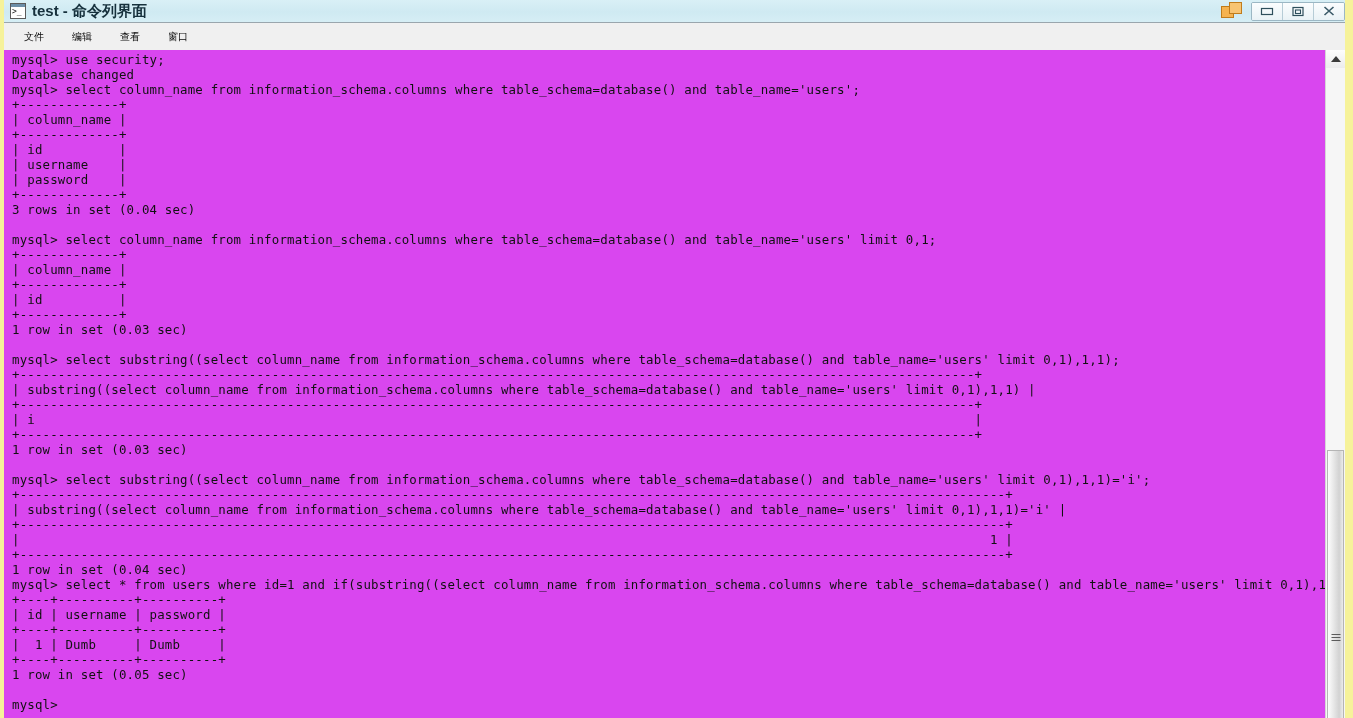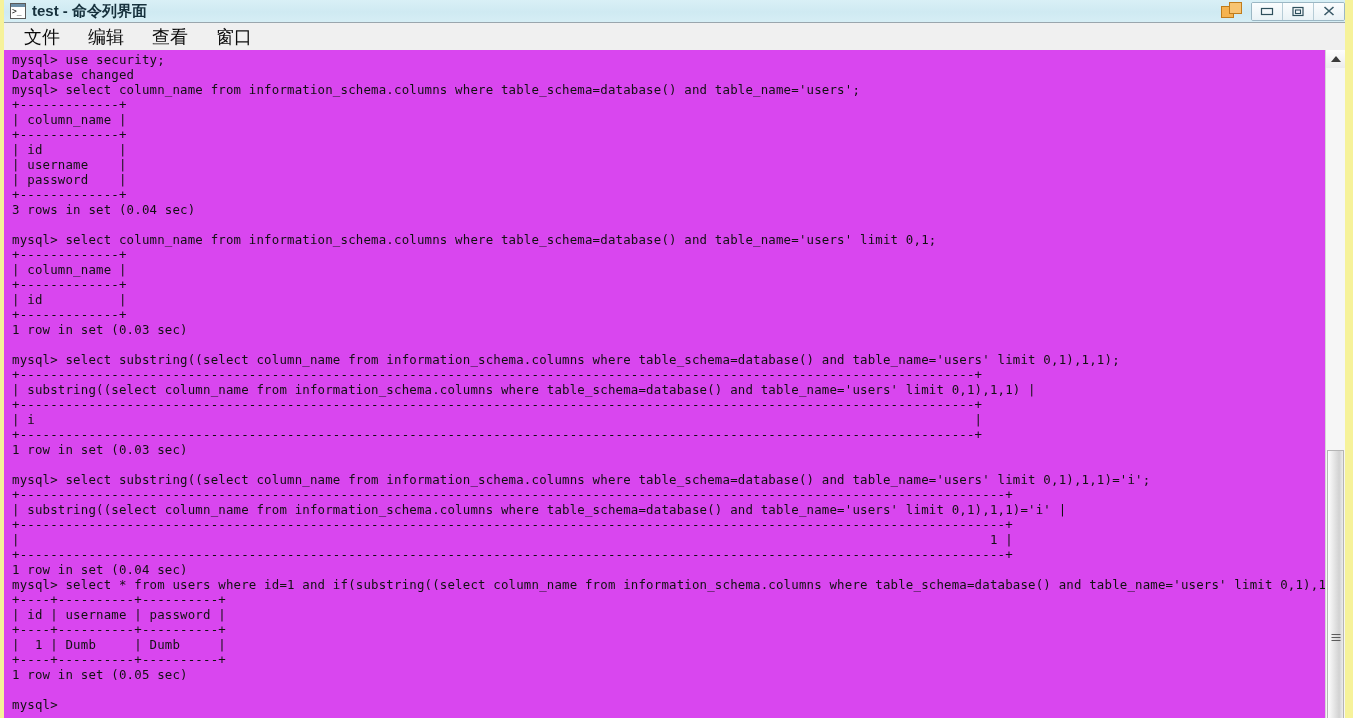--- a/index.html
+++ b/index.html
@@ -110,21 +110,21 @@
     height: 28px;
     background: #f0f0f0;
     border-top: 1px solid #9aa6ad;
     box-sizing: border-box;
     display: flex;
     align-items: center;
     padding-left: 10px;
   }
   .menu-item {
     font-family: "Liberation Sans", sans-serif;
-    font-size: 18px;
+    font-size: 10px;
     color: #0a0a0a;
     padding: 1px 10px;
     margin-right: 8px;
     white-space: nowrap;
   }
   
   .terminal {
     position: absolute;
     top: 50px;
     left: 0;

